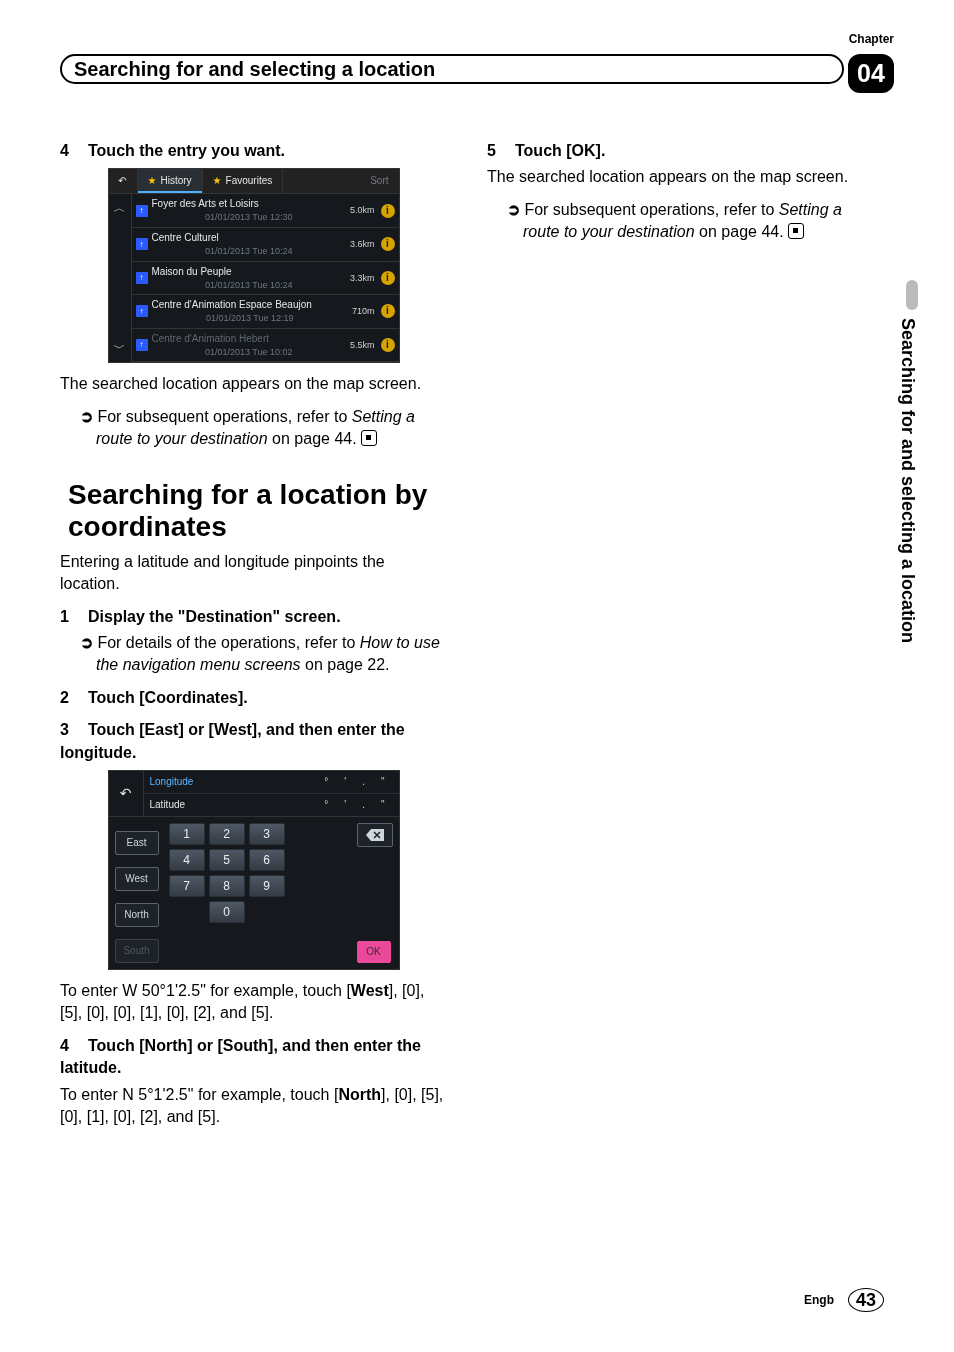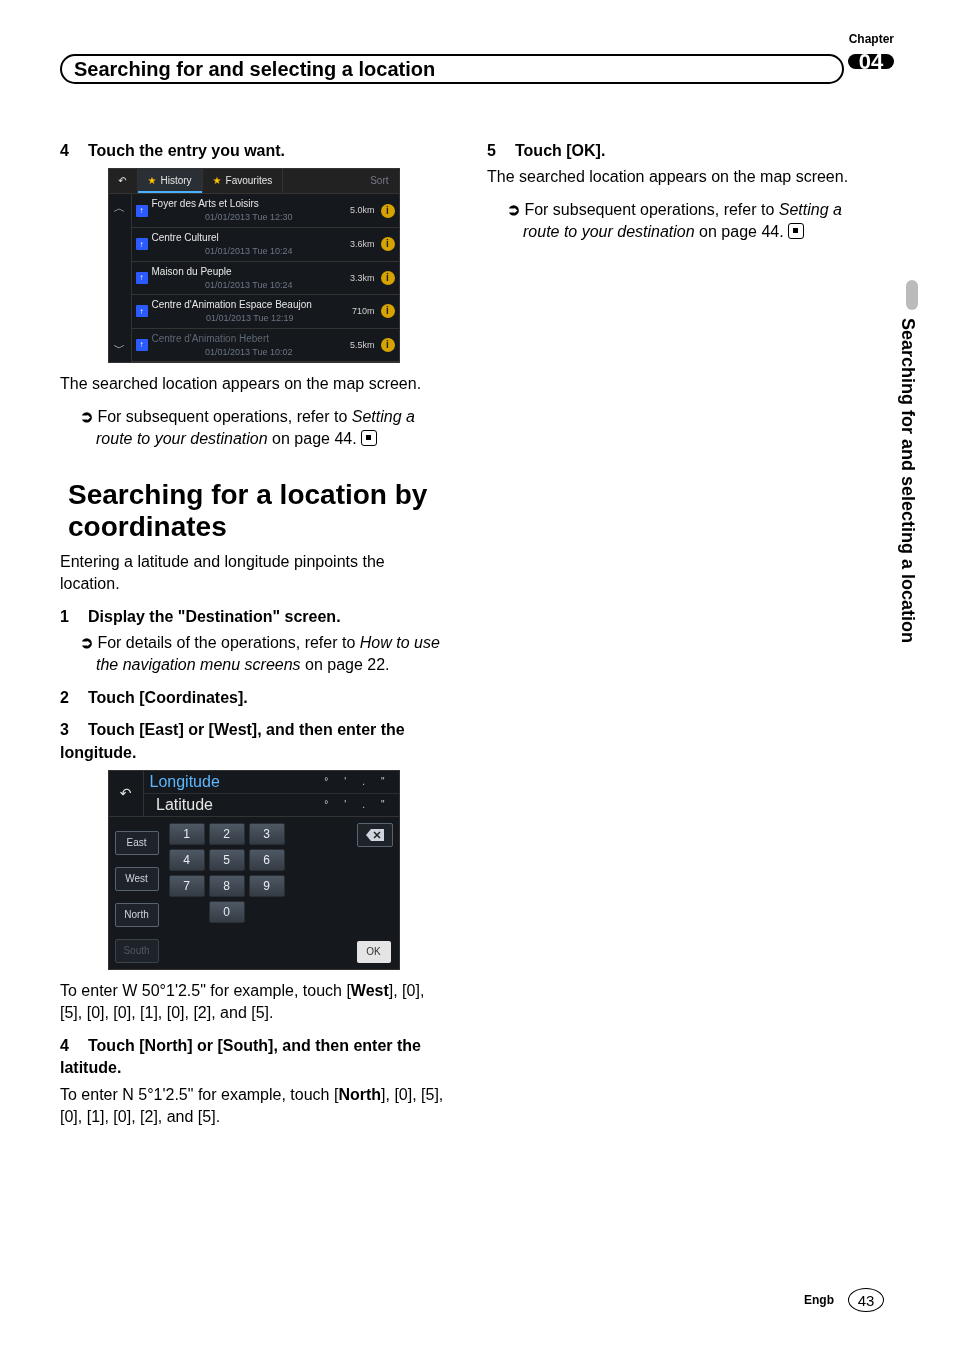--- a/index.html
+++ b/index.html
@@ -21,24 +21,24 @@
     top: 32px;
     right: 60px;
     font-size: 12px;
     font-weight: bold;
   }
   .chapter-box {
     position: absolute;
     top: 54px;
     right: 60px;
     width: 46px;
-    height: 15px;
+    height: 39px;
     background: #000;
     color: #fff;
-    font-size: 22px;
+    font-size: 25px;
     font-weight: bold;
     display: flex;
     align-items: center;
     justify-content: center;
     border-radius: 12px;
   }
   .title-bar {
     position: absolute;
     top: 54px;
     left: 60px;
@@ -276,22 +276,21 @@
   .cfield {
     display: flex;
     align-items: center;
     height: 22px;
     border-bottom: 1px solid #2a2f36;
     padding-left: 6px;
   }
   .cfield:last-child { border-bottom: none; }
   .cfield .clabel {
     width: 70px;
-    font-size: 16px;
-    text-align: center;
+    font-size: 10px;
   }
   .cfield.active .clabel { color: #5bb7ff; }
   .cfield .cval {
     flex: 1;
     font-size: 10px;
     color: #ccc;
     display: flex;
     justify-content: flex-end;
     gap: 16px;
     padding-right: 14px;
@@ -353,21 +352,21 @@
     border: 1px solid #5a6470;
     background: #1e2329;
     display: flex;
     align-items: center;
     justify-content: center;
     border-radius: 2px;
   }
   .ok-btn {
     width: 34px;
     height: 22px;
-    background: #e5e5e5;
+    background: #ec4899;
     color: #333;
     font-size: 10px;
     display: flex;
     align-items: center;
     justify-content: center;
     border-radius: 2px;
   }
   .footer {
     position: absolute;
     bottom: 40px;
@@ -379,22 +378,22 @@
   }
   .footer .lang { font-weight: bold; }
   .page-num {
     border: 1.5px solid #000;
     border-radius: 50%;
     width: 34px;
     height: 22px;
     display: flex;
     align-items: center;
     justify-content: center;
-    font-weight: normal;
-    font-size: 15px;
+    font-weight: bold;
+    font-size: 18px;
   }
 </style>
 </head>
 <body>
 
 <div class="page">
 
   <div class="header-chapter">Chapter</div>
   <div class="chapter-box">04</div>
   <div class="title-bar">Searching for and selecting a location</div>

